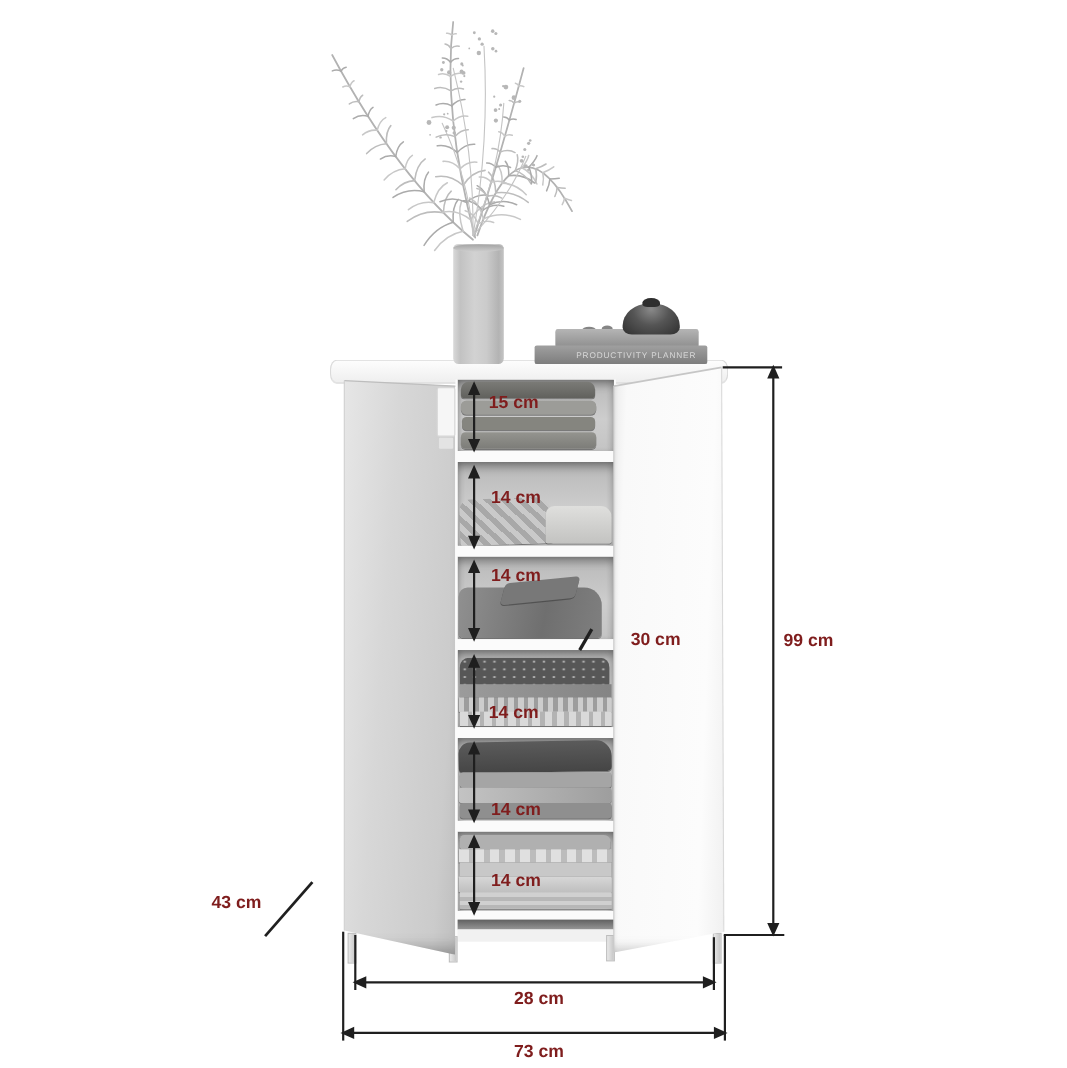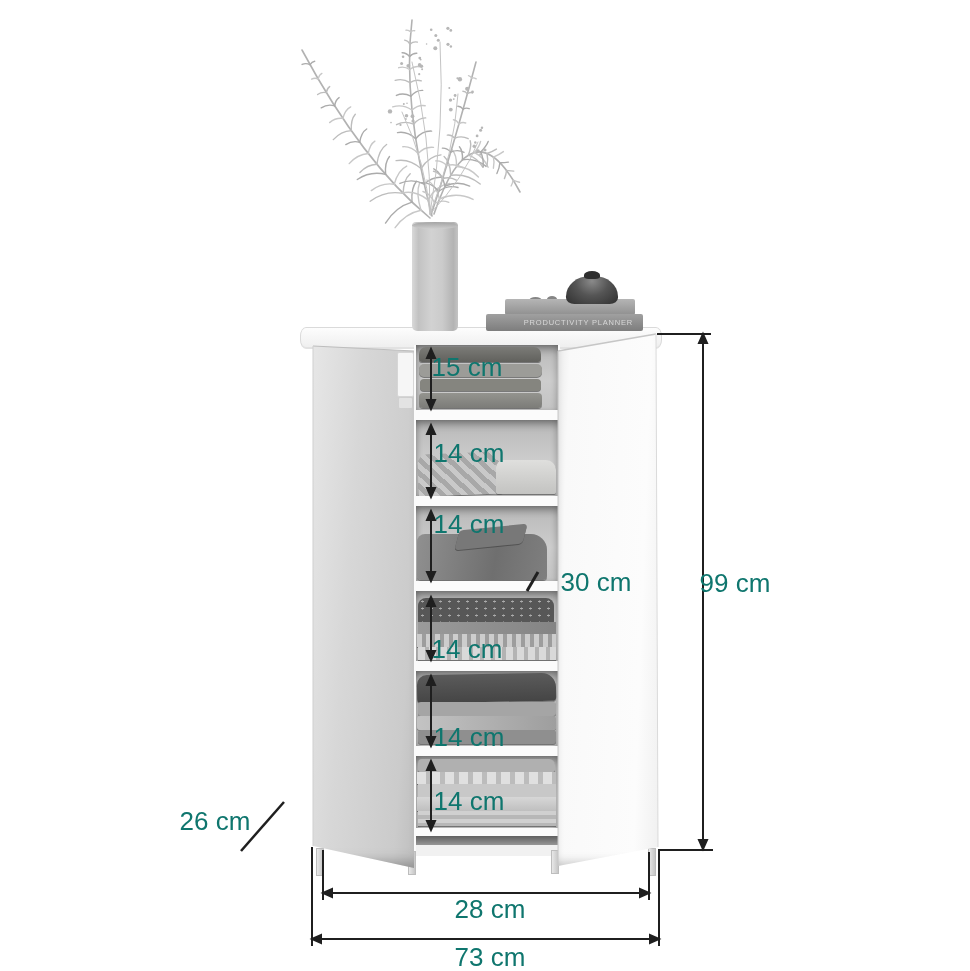--- a/index.html
+++ b/index.html
@@ -55,21 +55,21 @@
        background:linear-gradient(92deg,#e9e9e9 0%,#f9f9f9 12%,#fcfcfc 78%,#efefef 100%);
        clip-path:polygon(2px 19px,100px 2px,102px 515px,2px 534px);
        box-shadow:inset 0 -14px 10px -7px rgba(110,110,110,.35), inset 4px 0 6px -3px rgba(110,110,110,.3);}
   .hinge{left:397px;top:352px;width:17px;height:45px;background:#f6f6f6;
        border:1px solid #d6d6d6;border-radius:2px;box-sizing:border-box;}
   .hinge2{left:399px;top:398px;width:13px;height:10px;background:#e3e3e3;border-radius:1px;}
 
   
   #dims-svg{position:absolute;left:0;top:0;width:970px;height:971px;pointer-events:none;}
   .dim-label{position:absolute;transform:translate(-50%,-50%);
-       font-weight:400;font-size:26px;color:#0f766e;white-space:nowrap;}
+       font-weight:700;font-size:16px;color:#7f1d1d;white-space:nowrap;}
 </style>
 </head>
 <body>
 
 <div class="scene">
 
   <svg id="plant-svg" viewBox="0 0 280 330">
       <path d="M168,216 Q100,160 40,48" stroke="#b2b2b2" stroke-width="1.6" fill="none" stroke-linecap="round"></path>
       <path d="M159.0,208.3 Q153.7,191.0 157.5,181.3" stroke="#c8c8c8" stroke-width="1.4" fill="none" stroke-linecap="round"></path>
       <path d="M159.0,208.3 Q143.5,211.3 133.1,225.7" stroke="#c8c8c8" stroke-width="1.4" fill="none" stroke-linecap="round"></path>
@@ -344,16 +344,16 @@
   </svg>
 
   <div class="dim-label" style="left:467px;top:367px;">15 cm</div>
   <div class="dim-label" style="left:469px;top:453px;">14 cm</div>
   <div class="dim-label" style="left:469px;top:524px;">14 cm</div>
   <div class="dim-label" style="left:467px;top:649px;">14 cm</div>
   <div class="dim-label" style="left:469px;top:737px;">14 cm</div>
   <div class="dim-label" style="left:469px;top:801px;">14 cm</div>
   <div class="dim-label" style="left:596px;top:582px;">30 cm</div>
   <div class="dim-label" style="left:735px;top:583px;">99 cm</div>
-  <div class="dim-label" style="left:215px;top:821px;">26 cm</div>
+  <div class="dim-label" style="left:215px;top:821px;">43 cm</div>
   <div class="dim-label" style="left:490px;top:909px;">28 cm</div>
   <div class="dim-label" style="left:490px;top:957px;">73 cm</div>
 </div>
 
 </body></html>

